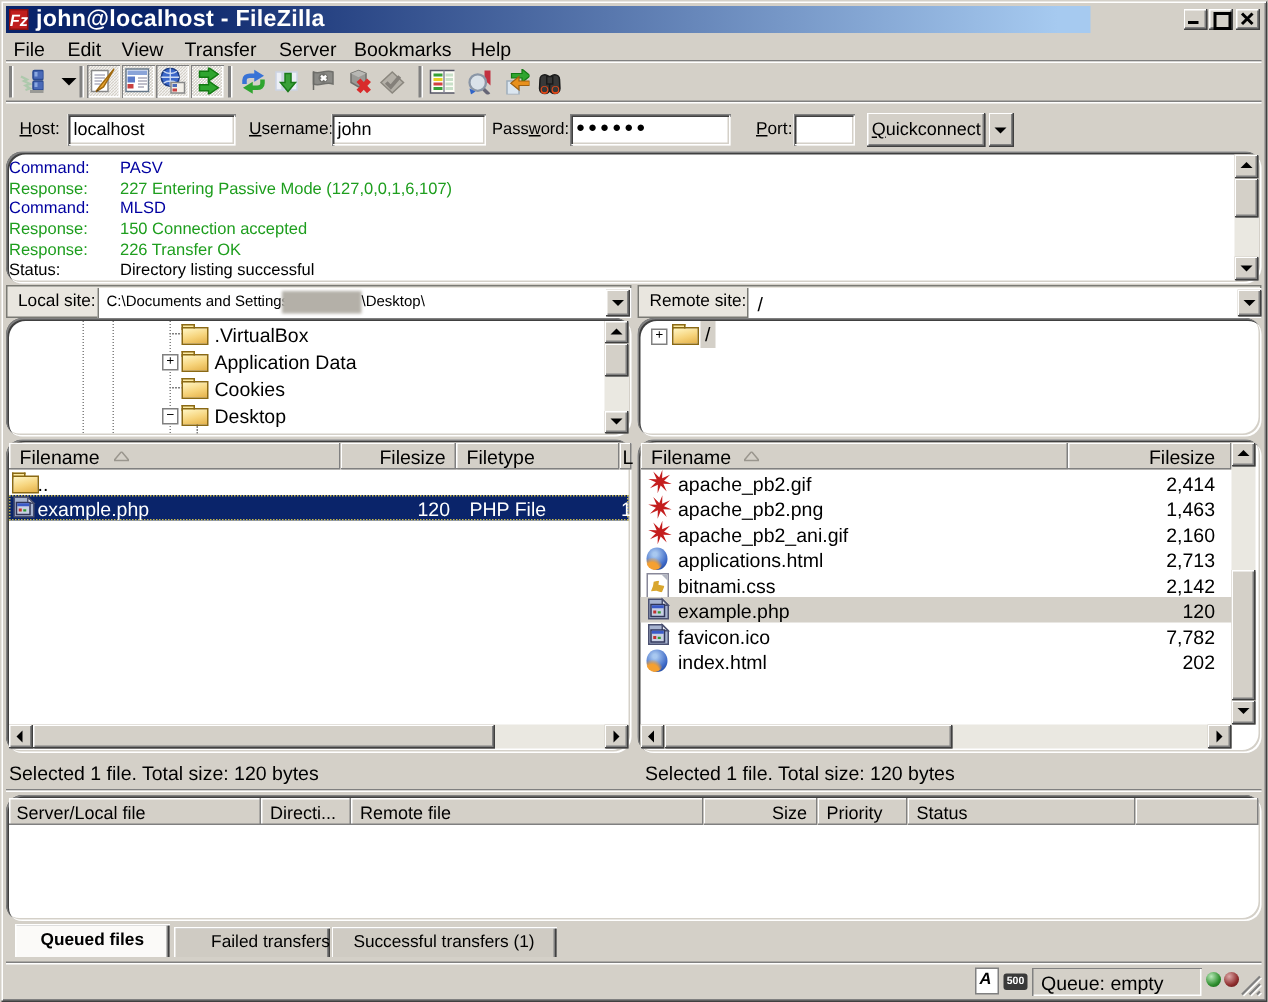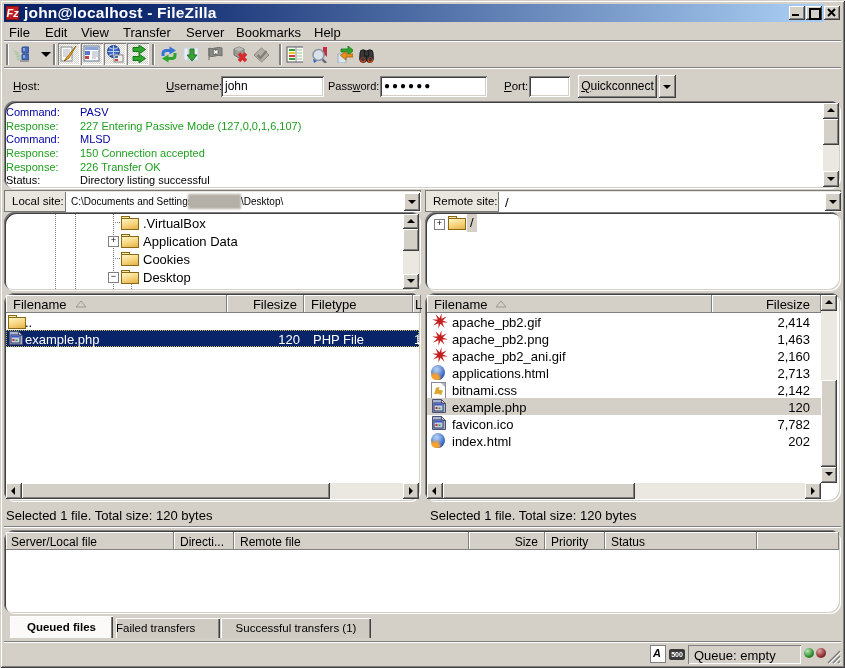--- a/index.html
+++ b/index.html
@@ -3,21 +3,21 @@
 <meta charset="utf-8">
 <style>
 html,body{margin:0;padding:0;width:845px;height:668px;overflow:hidden;}
 body{font-family:"Liberation Sans",sans-serif;font-size:13px;background:#D4D0C8;position:relative;color:#000;}
 .abs{position:absolute;}
 .win{position:absolute;inset:0;background:#D4D0C8;
  box-shadow:inset 1px 1px 0 #D4D0C8, inset -1px -1px 0 #404040, inset 2px 2px 0 #FFFFFF, inset -2px -2px 0 #808080;}
 .sunken{box-shadow:inset 1px 1px 0 #808080, inset -1px -1px 0 #FFFFFF, inset 2px 2px 0 #404040, inset -2px -2px 0 #D4D0C8;background:#fff;border-radius:11px;}
 .raised{box-shadow:inset -1px -1px 0 #404040, inset 1px 1px 0 #FFFFFF, inset -2px -2px 0 #808080;background:#D4D0C8;}
 .lowered1{box-shadow:inset 1px 1px 0 #808080, inset -1px -1px 0 #FFFFFF;}
-.titlebar{left:4px;top:4px;width:820px;height:18px;background:linear-gradient(90deg,#0A246A 0%,#0A246A 14%,#A6CAF0 97%);text-decoration:underline;}
+.titlebar{left:4px;top:4px;width:723px;height:18px;background:linear-gradient(90deg,#0A246A 0%,#0A246A 14%,#A6CAF0 97%);text-decoration:underline;}
 .titletext{position:absolute;top:0px;color:#fff;font-weight:bold;font-size:15.5px;letter-spacing:0.2px;}
 .tbtn{position:absolute;top:2px;width:16px;height:14px;}
 .menu{left:4px;top:22px;width:837px;height:18px;}
 .menu span{position:absolute;top:3px;}
 .toolbar{left:4px;top:41px;width:837px;height:27px;}
 .vsep{position:absolute;width:2px;background:#808080;box-shadow:1px 0 0 #fff;}
 .qc{left:0px;top:68px;width:845px;height:33px;}
 .qc .lbl{position:absolute;top:12px;font-size:11.5px;}
 .tb{position:absolute;top:8px;height:21px;background:#fff;box-shadow:inset 1px 1px 0 #808080, inset -1px -1px 0 #FFFFFF, inset 2px 2px 0 #404040, inset -2px -2px 0 #D4D0C8;}
 .tb span{position:absolute;left:4px;top:3px;font-size:12px;}
@@ -187,20 +187,23 @@
       <circle cx="13.3" cy="14" r="2.6" fill="#E04818"></circle>
       <circle cx="6" cy="13.6" r="1.8" fill="#383838"></circle>
       <circle cx="13.3" cy="13.6" r="1.8" fill="#383838"></circle>
     </svg>
 </div>
 <div class="abs" style="left:4px;top:67px;width:837px;height:1px;background:#808080"></div>
 <div class="abs" style="left:4px;top:68px;width:837px;height:1px;background:#fff"></div>
 
 <div class="abs qc">
   <span class="lbl" style="left:13px"><u>H</u>ost:</span>
+  <div class="tb" style="left:45px;width:112px">
+      <span>localhost</span>
+    </div>
   <span class="lbl" style="left:166px"><u>U</u>sername:</span>
   <div class="tb" style="left:221px;width:103px">
       <span>john</span>
     </div>
   <span class="lbl" style="left:328px;font-size:11px">Pass<u>w</u>ord:</span>
   <div class="tb" style="left:380px;width:107px">
       <span style="font-size:10px;top:4px;letter-spacing:2px;font-weight:bold">●●●●●●</span>
     </div>
   <span class="lbl" style="left:504px"><u>P</u>ort:</span>
   <div class="tb" style="left:529px;width:41px"></div>
@@ -439,21 +442,21 @@
   <div class="hdrcell qh" style="left:541px;top:2px;width:60px">
       <span style="left:6px">Priority</span>
     </div>
   <div class="hdrcell qh" style="left:601px;top:2px;width:152px">
       <span style="left:6px">Status</span>
     </div>
   <div class="hdrcell" style="left:753px;top:2px;width:82px"></div>
 </div>
 
 <div class="abs" style="left:10px;top:616px;width:103px;height:22px;background:#FBFAF8;box-shadow:inset 1px 1px 0 #FFFFFF,inset -1px 0 0 #404040,inset -2px 1px 0 #808080;text-align:center;font-weight:bold;line-height:22px;font-size:11.5px">Queued files</div>
-<div class="abs" style="left:116px;top:618px;width:104px;height:20px;background:#CFCBC3;box-shadow:inset 1px 1px 0 #FFFFFF,inset -1px 0 0 #404040,inset -2px 1px 0 #808080;text-align:left;line-height:20px;font-size:11.5px">Failed transfers</div>
+<div class="abs" style="left:116px;top:618px;width:104px;height:20px;background:#CFCBC3;box-shadow:inset 1px 1px 0 #FFFFFF,inset -1px 0 0 #404040,inset -2px 1px 0 #808080;text-align:right;line-height:20px;font-size:11.5px">Failed transfers</div>
 <div class="abs" style="left:221px;top:618px;width:150px;height:20px;background:#CFCBC3;box-shadow:inset 1px 1px 0 #FFFFFF,inset -1px 0 0 #404040,inset -2px 1px 0 #808080;text-align:center;line-height:20px;font-size:11.5px">Successful transfers (1)</div>
 
 <div class="abs" style="left:4px;top:641px;width:837px;height:1px;background:#808080"></div>
 <div class="abs" style="left:4px;top:642px;width:837px;height:1px;background:#fff"></div>
 <div class="abs" style="left:651px;top:646px;width:14px;height:16px;background:#fff;box-shadow:0 0 0 1px #808080">
     <span style="position:absolute;left:2px;top:1px;font-style:italic;font-weight:bold;font-size:11px">A</span>
   </div>
 <div class="abs" style="left:669px;top:649px;width:16px;height:11px;background:#3a3a3a;border-radius:2px;color:#fff;font-size:7px;font-weight:bold;text-align:center;line-height:11px">500</div>
 <div class="abs lowered1" style="left:688px;top:645px;width:113px;height:19px">
     <span style="position:absolute;left:6px;top:3px">Queue: empty</span>

